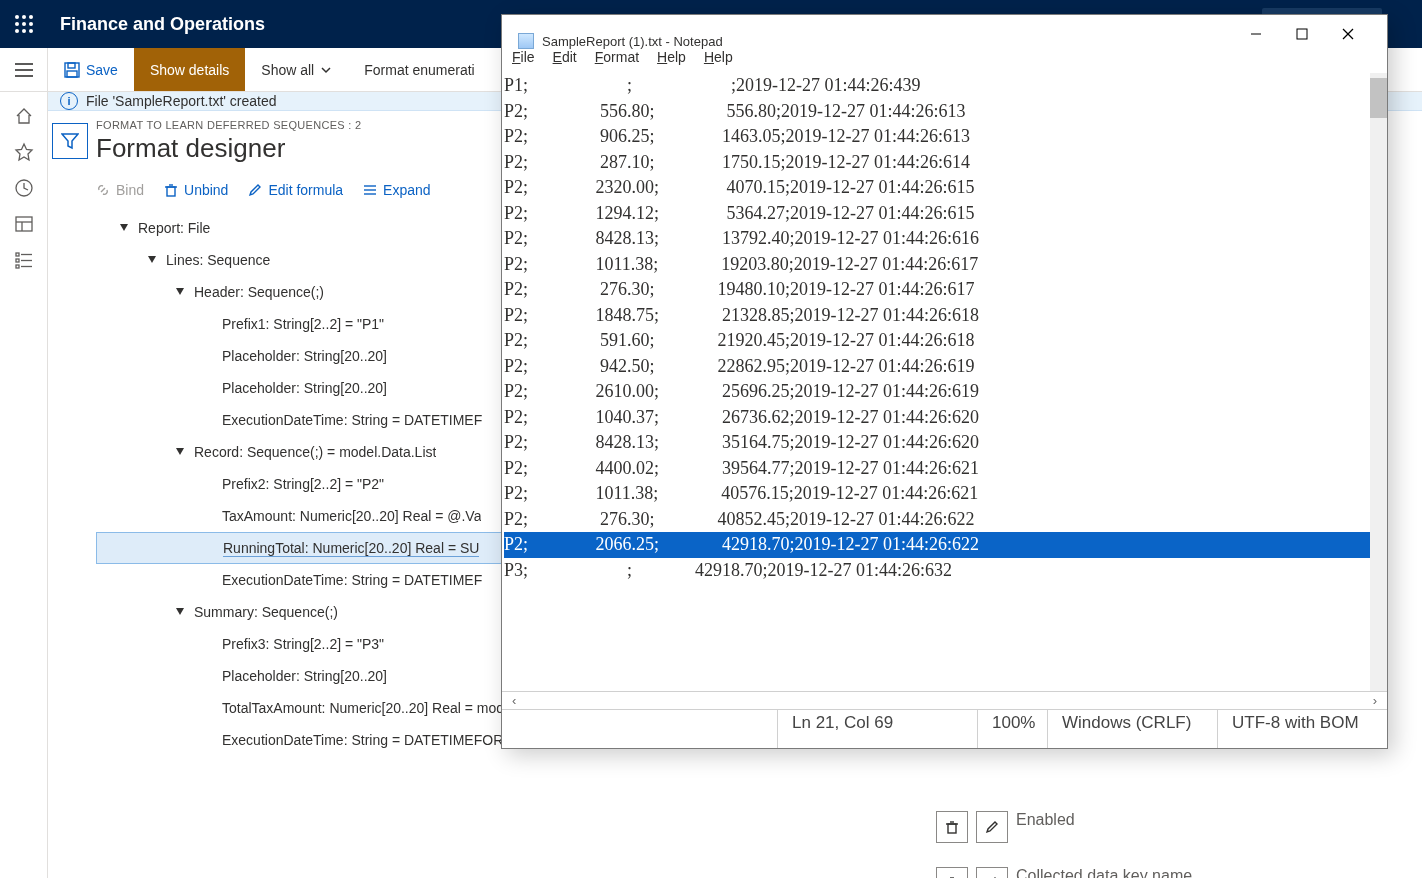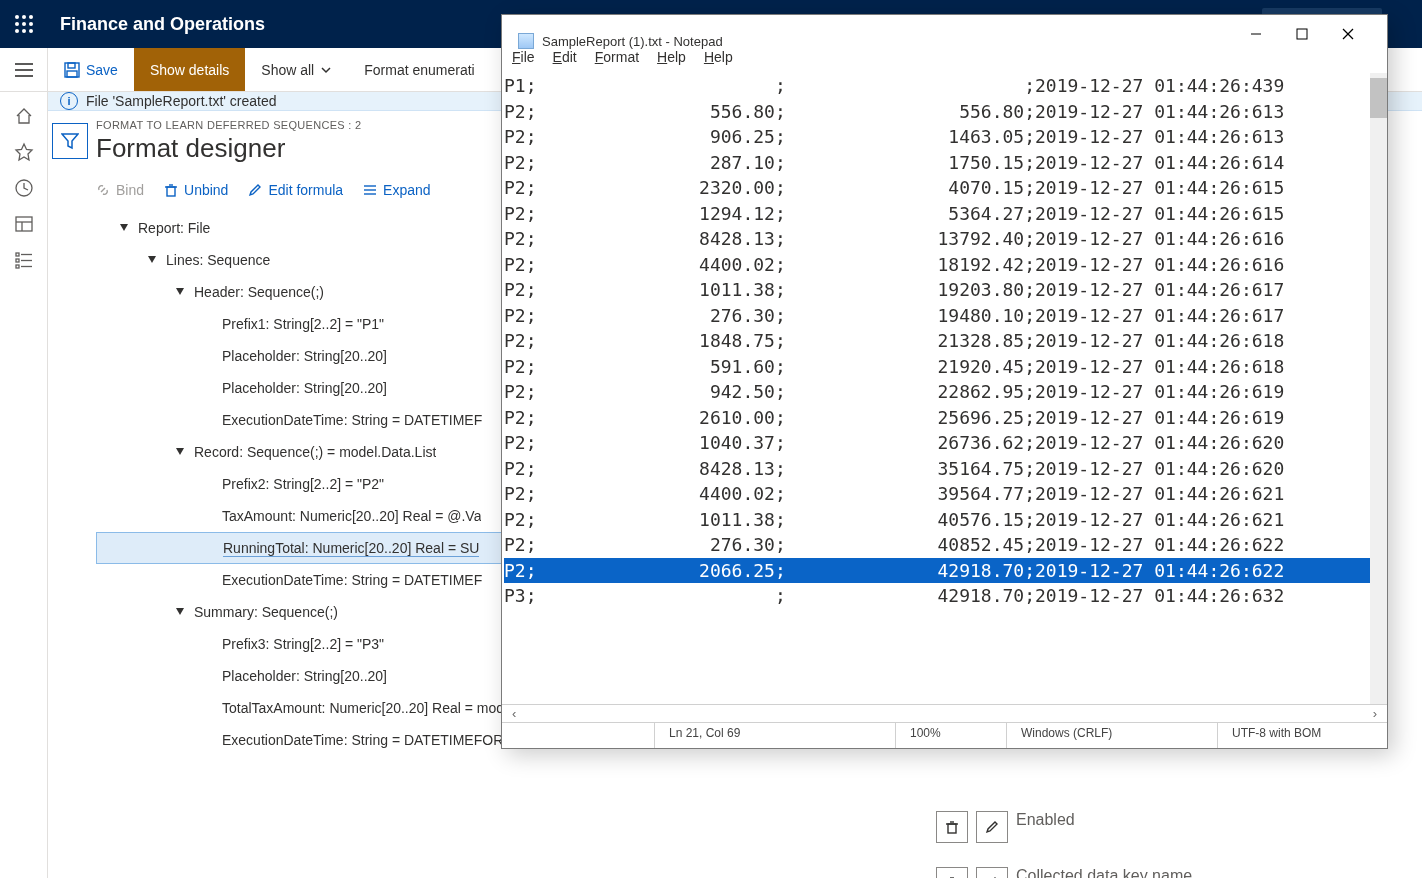--- a/index.html
+++ b/index.html
@@ -57,24 +57,24 @@
   
   .notepad { position:absolute; left:501px; top:14px; width:887px; height:735px; background:#fff; border:1px solid #7a7a7a; box-shadow: 6px 6px 22px rgba(0,0,0,0.2); display:flex; flex-direction:column; }
   .np-titlebar { height:34px; display:flex; align-items:flex-end; padding:0 16px; }
   .np-titlebar .np-icon { width:16px;height:16px;margin-right:8px; background:linear-gradient(#cfe8ff,#9ec8f5); border:1px solid #7aa8d6; }
   .np-title { font-size:13px; flex:1; }
   .np-winbtn { width:46px;height:30px;display:flex;align-items:center;justify-content:center;cursor:pointer;color:#000; }
   .np-menu { height:24px; display:flex; gap:18px; padding:0 10px; font-size:14px; }
   .np-menu span { text-decoration: underline; text-decoration-color: transparent; cursor:pointer; }
   .np-menu span::first-letter { text-decoration: underline; }
   .np-body { flex:1; overflow:auto; font-family: Consolas, monospace; font-size:18px; line-height:25.5px; padding:0 2px; position:relative; }
-  .np-line { white-space:pre; }
+  .np-line { white-space:pre;font-family:Liberation Serif, serif; }
   .np-line.sel { background:#0a64c7; color:#fff; }
   .np-hscroll { height:18px; border-top:1px solid #d0d0d0; display:flex; align-items:center; justify-content:space-between; padding:0 10px; color:#6a6a6a; font-size:13px; }
-  .np-status { height:26px; border-top:1px solid #d0d0d0; display:flex; font-size:12px; color:#444;gap:41px; }
+  .np-status { height:39px; border-top:1px solid #d0d0d0; display:flex; font-size:17px; color:#444; }
   .np-s { border-left:1px solid #d0d0d0; padding:3px 14px; }
   .np-s:first-child { border-left:none; flex:1; }
   .np-vscroll { position:absolute; right:0; top:0; bottom:0; width:17px; background:#f0f0f0; }
   .np-vthumb { position:absolute; width:100%; background:#c2c2c2; }
 </style>
 </head>
 <body>
 
 <div class="topbar">
   <div class="waffle">
@@ -367,21 +367,20 @@
     <div class="np-vscroll">
       <div class="np-vthumb" style="top:5px;height:40px;"></div>
     </div>
   <div class="np-line">P1;                      ;                      ;2019-12-27 01:44:26:439</div>
       <div class="np-line">P2;                556.80;                556.80;2019-12-27 01:44:26:613</div>
       <div class="np-line">P2;                906.25;               1463.05;2019-12-27 01:44:26:613</div>
       <div class="np-line">P2;                287.10;               1750.15;2019-12-27 01:44:26:614</div>
       <div class="np-line">P2;               2320.00;               4070.15;2019-12-27 01:44:26:615</div>
       <div class="np-line">P2;               1294.12;               5364.27;2019-12-27 01:44:26:615</div>
       <div class="np-line">P2;               8428.13;              13792.40;2019-12-27 01:44:26:616</div>
-      <div class="np-line">P2;               4400.02;              18192.42;2019-12-27 01:44:26:616</div>
       <div class="np-line">P2;               1011.38;              19203.80;2019-12-27 01:44:26:617</div>
       <div class="np-line">P2;                276.30;              19480.10;2019-12-27 01:44:26:617</div>
       <div class="np-line">P2;               1848.75;              21328.85;2019-12-27 01:44:26:618</div>
       <div class="np-line">P2;                591.60;              21920.45;2019-12-27 01:44:26:618</div>
       <div class="np-line">P2;                942.50;              22862.95;2019-12-27 01:44:26:619</div>
       <div class="np-line">P2;               2610.00;              25696.25;2019-12-27 01:44:26:619</div>
       <div class="np-line">P2;               1040.37;              26736.62;2019-12-27 01:44:26:620</div>
       <div class="np-line">P2;               8428.13;              35164.75;2019-12-27 01:44:26:620</div>
       <div class="np-line">P2;               4400.02;              39564.77;2019-12-27 01:44:26:621</div>
       <div class="np-line">P2;               1011.38;              40576.15;2019-12-27 01:44:26:621</div>

